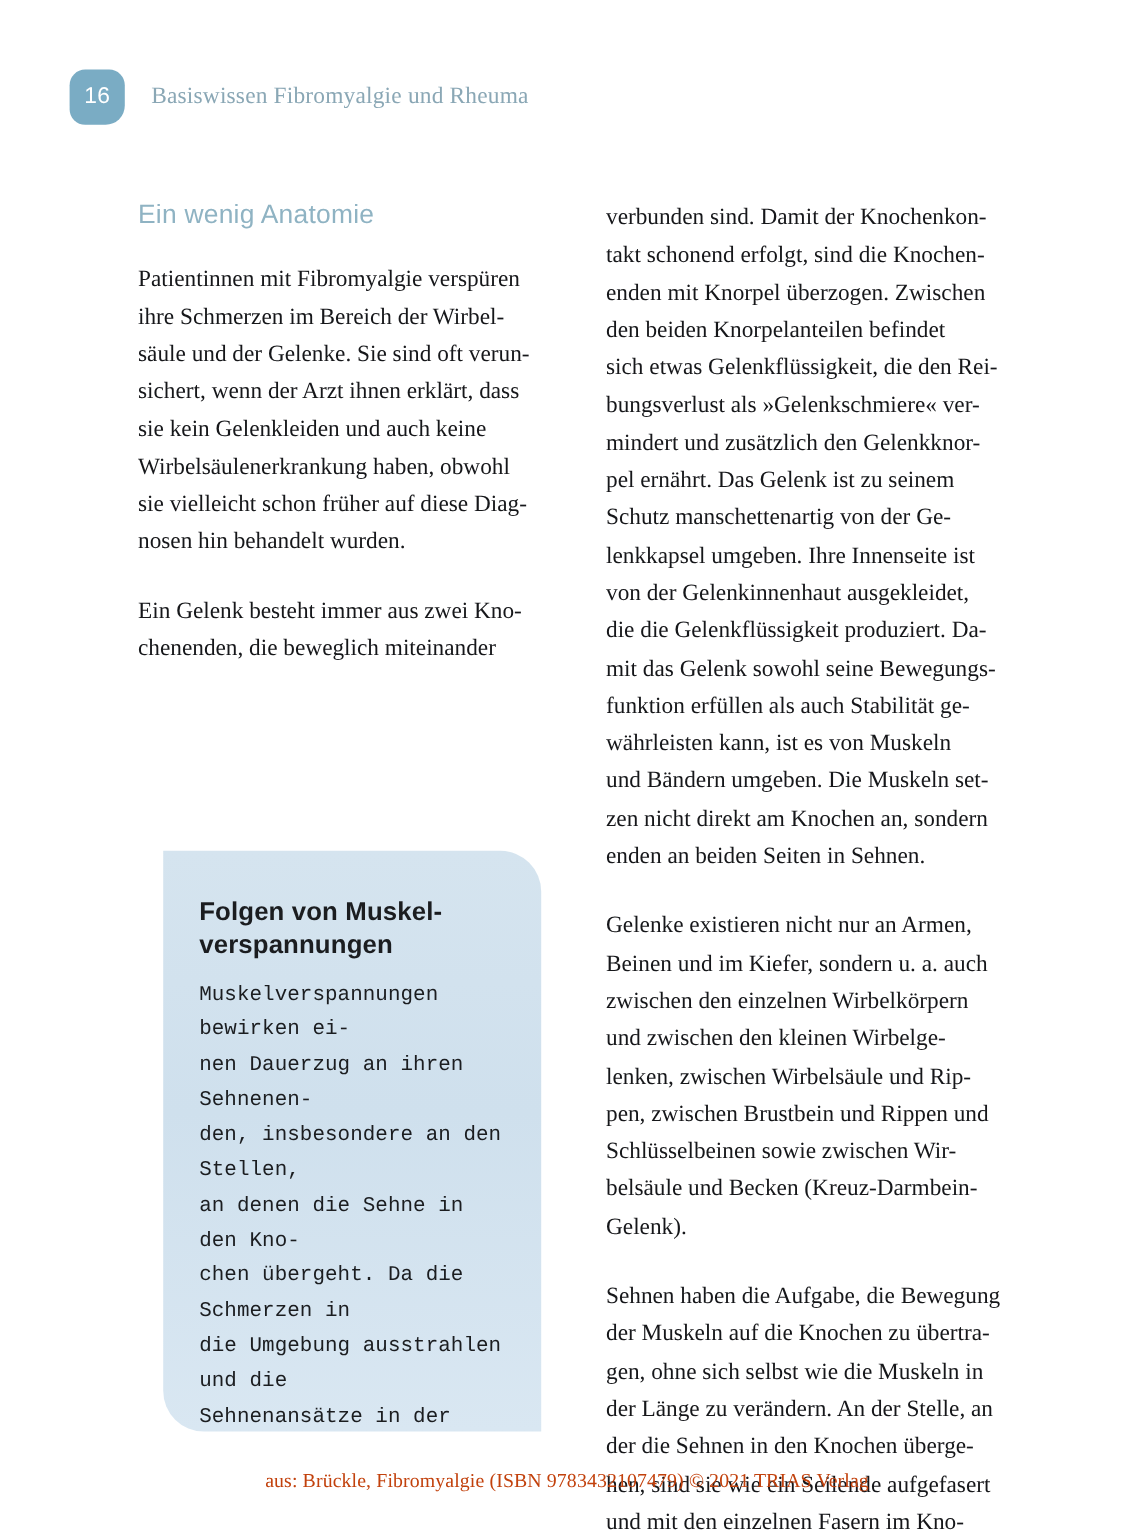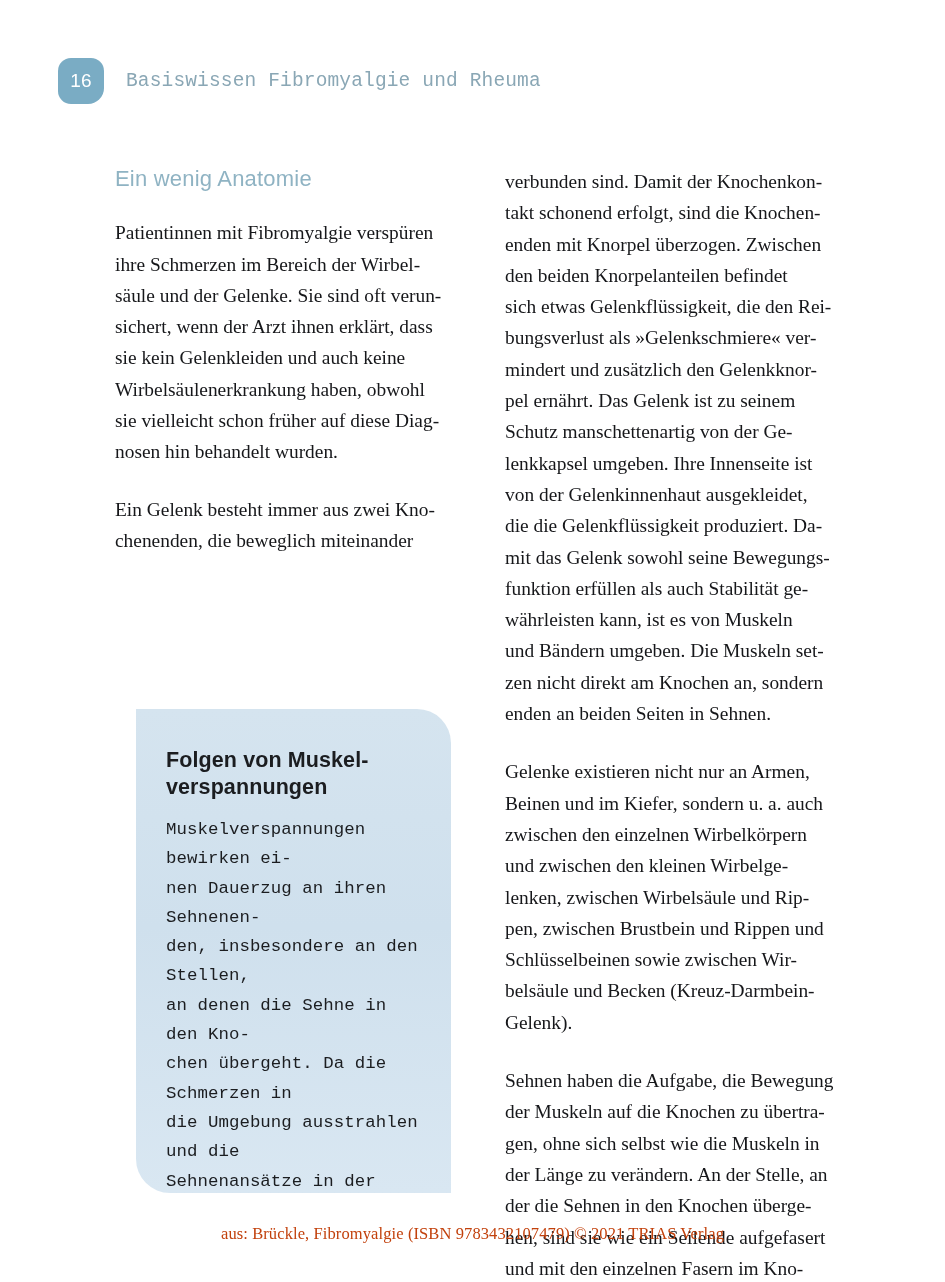--- a/index.html
+++ b/index.html
@@ -39,21 +39,21 @@
     color: #ffffff;
     font-family: "Liberation Sans", sans-serif;
     font-size: 19px;
     font-weight: 400;
     display: flex;
     align-items: center;
     justify-content: center;
     letter-spacing: 0.3px;
   }
   .running-head-title {
-    font-family: Liberation Mono, monospace;
+    font-family: Liberation Serif, serif;
     font-size: 19.5px;
     color: #8aa7b5;
     letter-spacing: 0.15px;
     white-space: nowrap;
   }
 
   
   .col {
     position: absolute;
     top: 166px;

